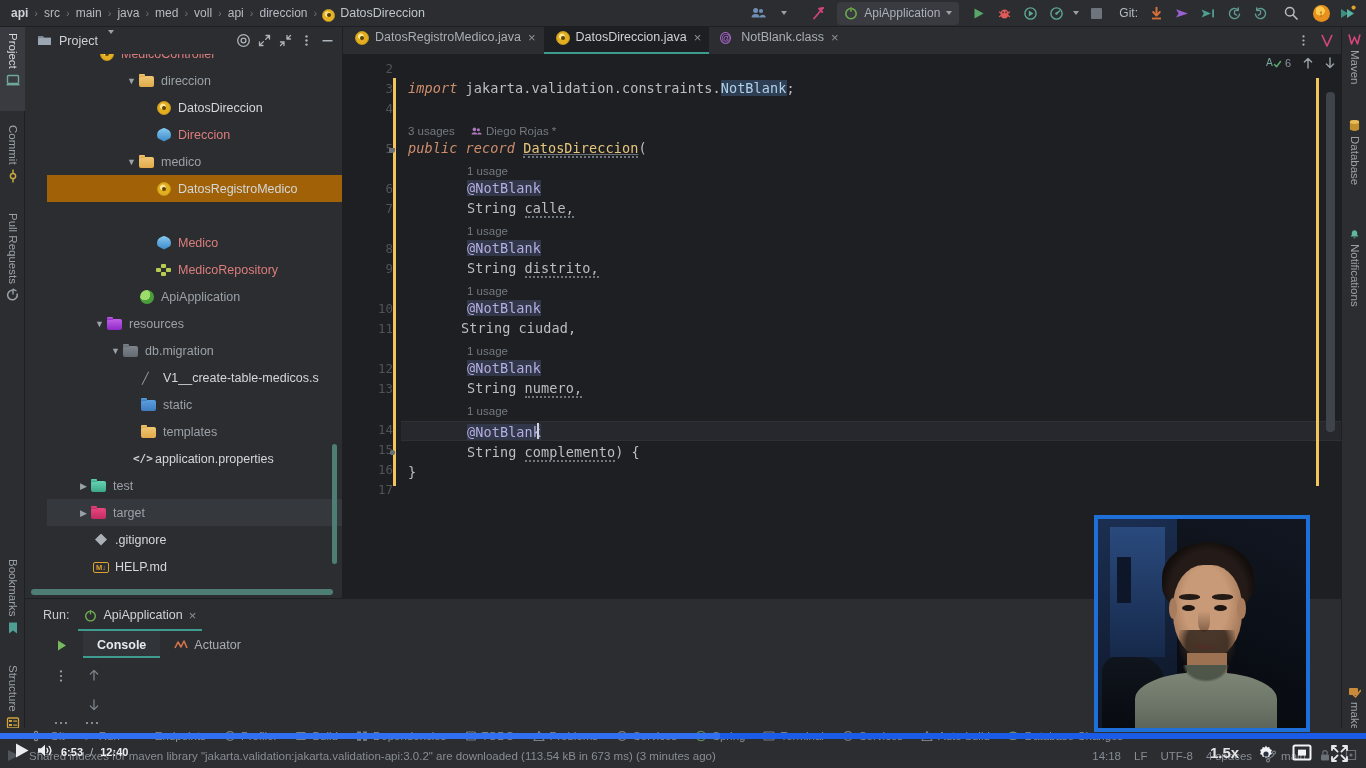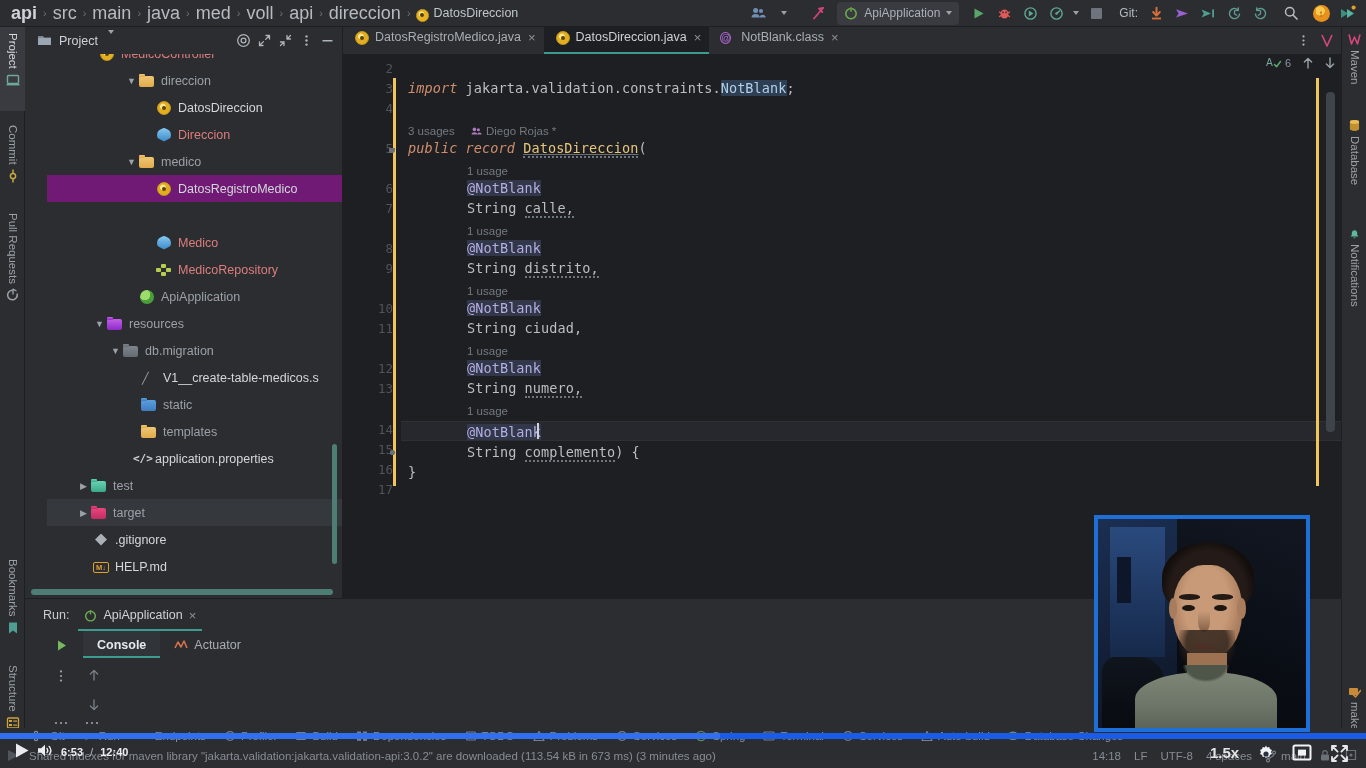--- a/index.html
+++ b/index.html
@@ -11,21 +11,21 @@
     position: relative;
   }
 
   
   #topbar {
     position:absolute; left:0; top:0; width:1366px; height:27px;
     background:#2b2d30; display:flex; align-items:center;
     border-bottom:1px solid #1e1f22;
   }
   .breadcrumb { display:flex; align-items:center; padding-left:10px; gap:0; }
-  .bc-item { font-size:18px; color:#b6bbc2; padding:0 1px; }
+  .bc-item { font-size:12px; color:#b6bbc2; padding:0 1px; }
   .bc-item.first { font-weight:bold; color:#ced2d8; }
   .bc-sep { color:#6e737b; padding:0 5px; font-size:11px; }
   .bc-leaf { color:#bfc6cc; font-size:12.5px; }
   .rec-ico {
     display:inline-block; width:13px; height:13px; border-radius:50%;
     background:radial-gradient(circle at 40% 38%, #ffe08a 0 28%, #e8b322 30% 100%);
     border:1px solid #caa029; margin-right:5px; position:relative; top:2px;
   }
   .rec-ico::after{ content:""; position:absolute; left:3.5px; top:3.5px; width:4px;height:4px;border-radius:50%;background:#4e3c06;}
 
@@ -68,21 +68,21 @@
     position:absolute; left:25px; top:27px; width:318px; height:571px;
     background:#2b2d30; border-right:1px solid #1e1f22;
   }
   #projhead { height:27px; display:flex; align-items:center; padding:0 4px 0 12px; }
   #projhead .title { font-size:12.5px; color:#ced2d8; margin-left:7px; }
   #projhead .acts { margin-left:auto; display:flex; align-items:center; gap:0px; }
   .hico { width:21px;height:21px;display:flex;align-items:center;justify-content:center;border-radius:4px; }
 
   #tree { position:absolute; top:27px; left:0; right:0; bottom:14px; overflow:hidden; }
   .trow { height:27px; display:flex; align-items:center; font-size:12.5px; white-space:nowrap; color:#bcc1c7; }
-  .trow.sel { background:#701a75; }
+  .trow.sel { background:#a16207; }
   .trow.sel2 { background:#35383d; }
   .arrow { width:13px; display:inline-block; text-align:center; color:#9ba1a8; font-size:9px; margin-right:1px; }
   .tico { width:16px;height:16px;margin-right:6px;flex:0 0 16px;display:inline-block;position:relative; }
   .tlabel { overflow:hidden; } .c-red{color:#dc7d7d;} .c-mute{color:#9ba1a8;}
   .c-white{color:#d3d7db;}
 
   
   .f-yellow{ background:linear-gradient(#f0c674,#e0ab4a); border-radius:2px; }
   .f-grey{ background:linear-gradient(#7d848c,#656b73); border-radius:2px; }
   .f-blue{ background:linear-gradient(#5a9fe0,#3f7cc0); border-radius:2px; }
@@ -732,21 +732,21 @@
       <div class="hint" style="top:111px;left:66px;">1 usage</div>
       <div class="codeline" style="top:126px;left:66px;"><span class="k-ann">@NotBlank</span></div>
       <div class="codeline" style="top:146px;left:66px;"><span class="k-type">String</span><span> </span><span class="k-fld squig">calle,</span></div>
 
       <div class="hint" style="top:171px;left:66px;">1 usage</div>
       <div class="codeline" style="top:186px;left:66px;"><span class="k-ann">@NotBlank</span></div>
       <div class="codeline" style="top:206px;left:66px;"><span class="k-type">String</span><span> </span><span class="k-fld squig">distrito,</span></div>
 
       <div class="hint" style="top:231px;left:66px;">1 usage</div>
       <div class="codeline" style="top:246px;left:66px;"><span class="k-ann">@NotBlank</span></div>
-      <div class="codeline" style="top:266px;left:66px;"><span class="k-type">String</span><span> </span><span class="k-fld">ciudad,</span></div>
+      <div class="codeline" style="top:266px;left:60px;"><span class="k-type">String</span><span> </span><span class="k-fld">ciudad,</span></div>
 
       <div class="hint" style="top:291px;left:66px;">1 usage</div>
       <div class="codeline" style="top:306px;left:66px;"><span class="k-ann">@NotBlank</span></div>
       <div class="codeline" style="top:326px;left:66px;"><span class="k-type">String</span><span> </span><span class="k-fld squig">numero,</span></div>
 
       <div class="hint" style="top:351px;left:66px;">1 usage</div>
       <div class="codeline" style="top:370px;left:66px;"><span class="k-ann">@NotBlank</span></div>
       <div id="caret" style="top:369px;left:136px;"></div>
 
       <div class="codeline" style="top:390px;left:66px;"><span class="k-type">String</span><span> </span><span class="k-fld squig">complemento</span><span class="k-brace">) {</span></div>

